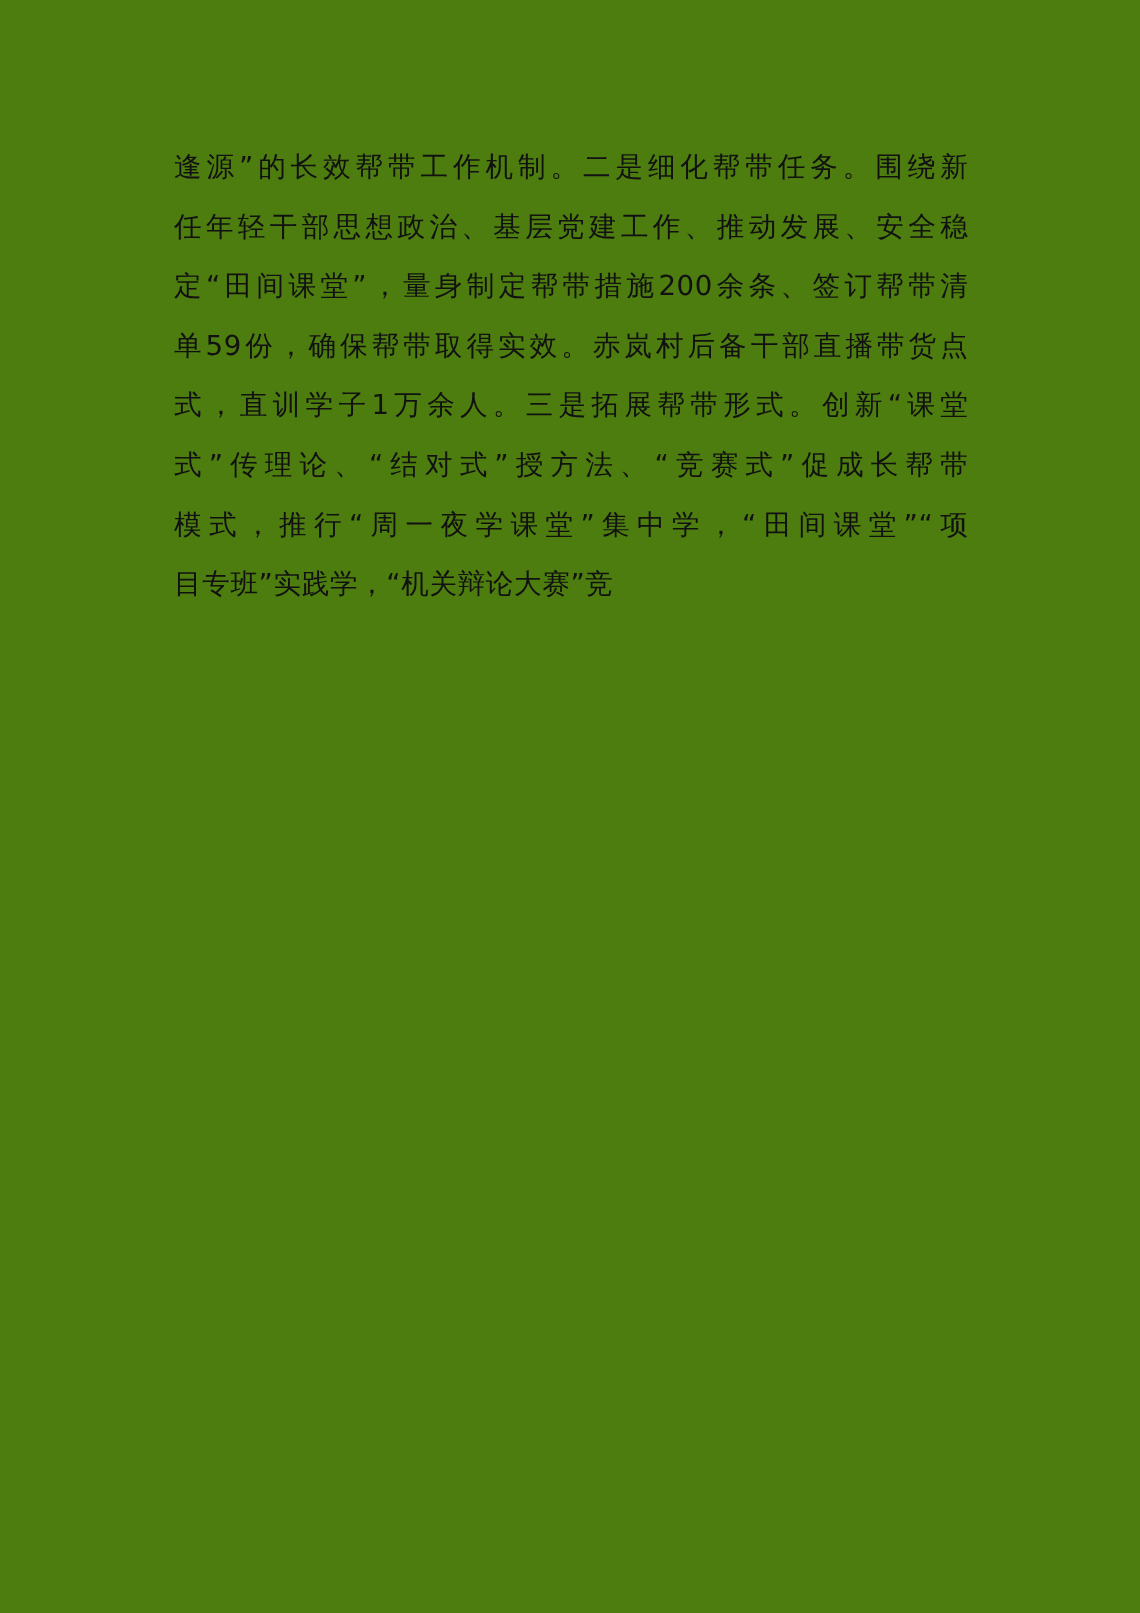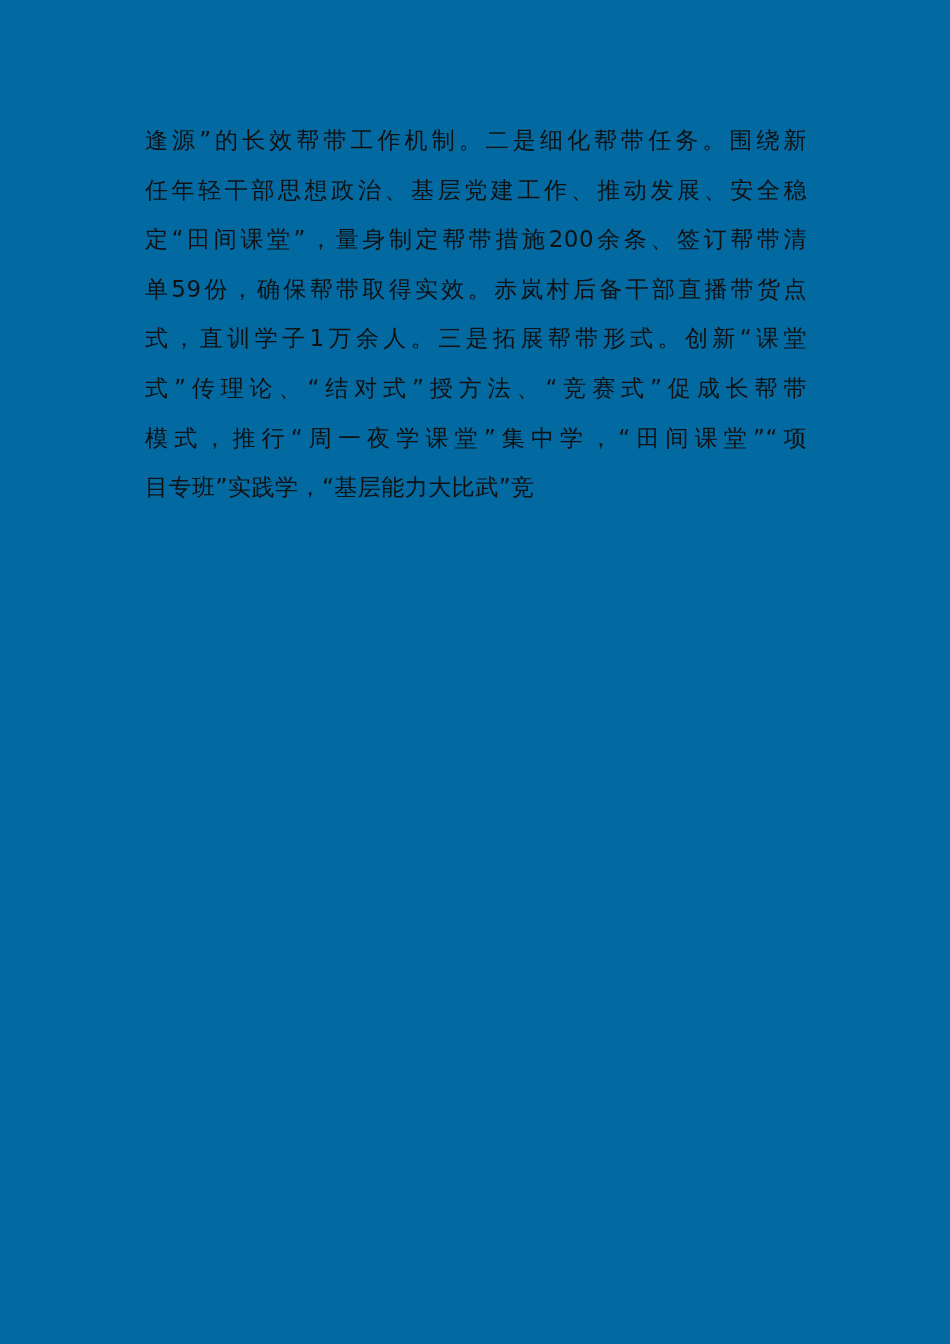--- a/index.html
+++ b/index.html
@@ -14,21 +14,21 @@
       overflow: hidden;
       font-family: "DejaVu Sans", "Liberation Sans", sans-serif;
       color: #111111;
     }
     .page {
       position: absolute;
       left: 0;
       top: 0;
       width: 950px;
       height: 1344px;
-      background: #0369a1;
+      background: #4d7c0f;
     }
     .text-block {
       position: absolute;
       left: 145px;
       width: 662px;
     }
     .line {
       height: 49.6px;
       line-height: 49.6px;
       font-size: 23px;
@@ -49,17 +49,17 @@
 <div class="page">
 
   <div class="text-block" id="block-1">
     <div class="line">逢源”的长效帮带工作机制。二是细化帮带任务。围绕新</div>
     <div class="line">任年轻干部思想政治、基层党建工作、推动发展、安全稳</div>
     <div class="line">定“田间课堂”，量身制定帮带措施200余条、签订帮带清</div>
     <div class="line">单59份，确保帮带取得实效。赤岚村后备干部直播带货点</div>
     <div class="line">式，直训学子1万余人。三是拓展帮带形式。创新“课堂</div>
     <div class="line">式”传理论、“结对式”授方法、“竞赛式”促成长帮带</div>
     <div class="line">模式，推行“周一夜学课堂”集中学，“田间课堂”“项</div>
-    <div class="line last">目专班”实践学，“基层能力大比武”竞</div>
+    <div class="line last">目专班”实践学，“机关辩论大赛”竞</div>
   </div>
 
 
 </div>
 
 </body></html>

